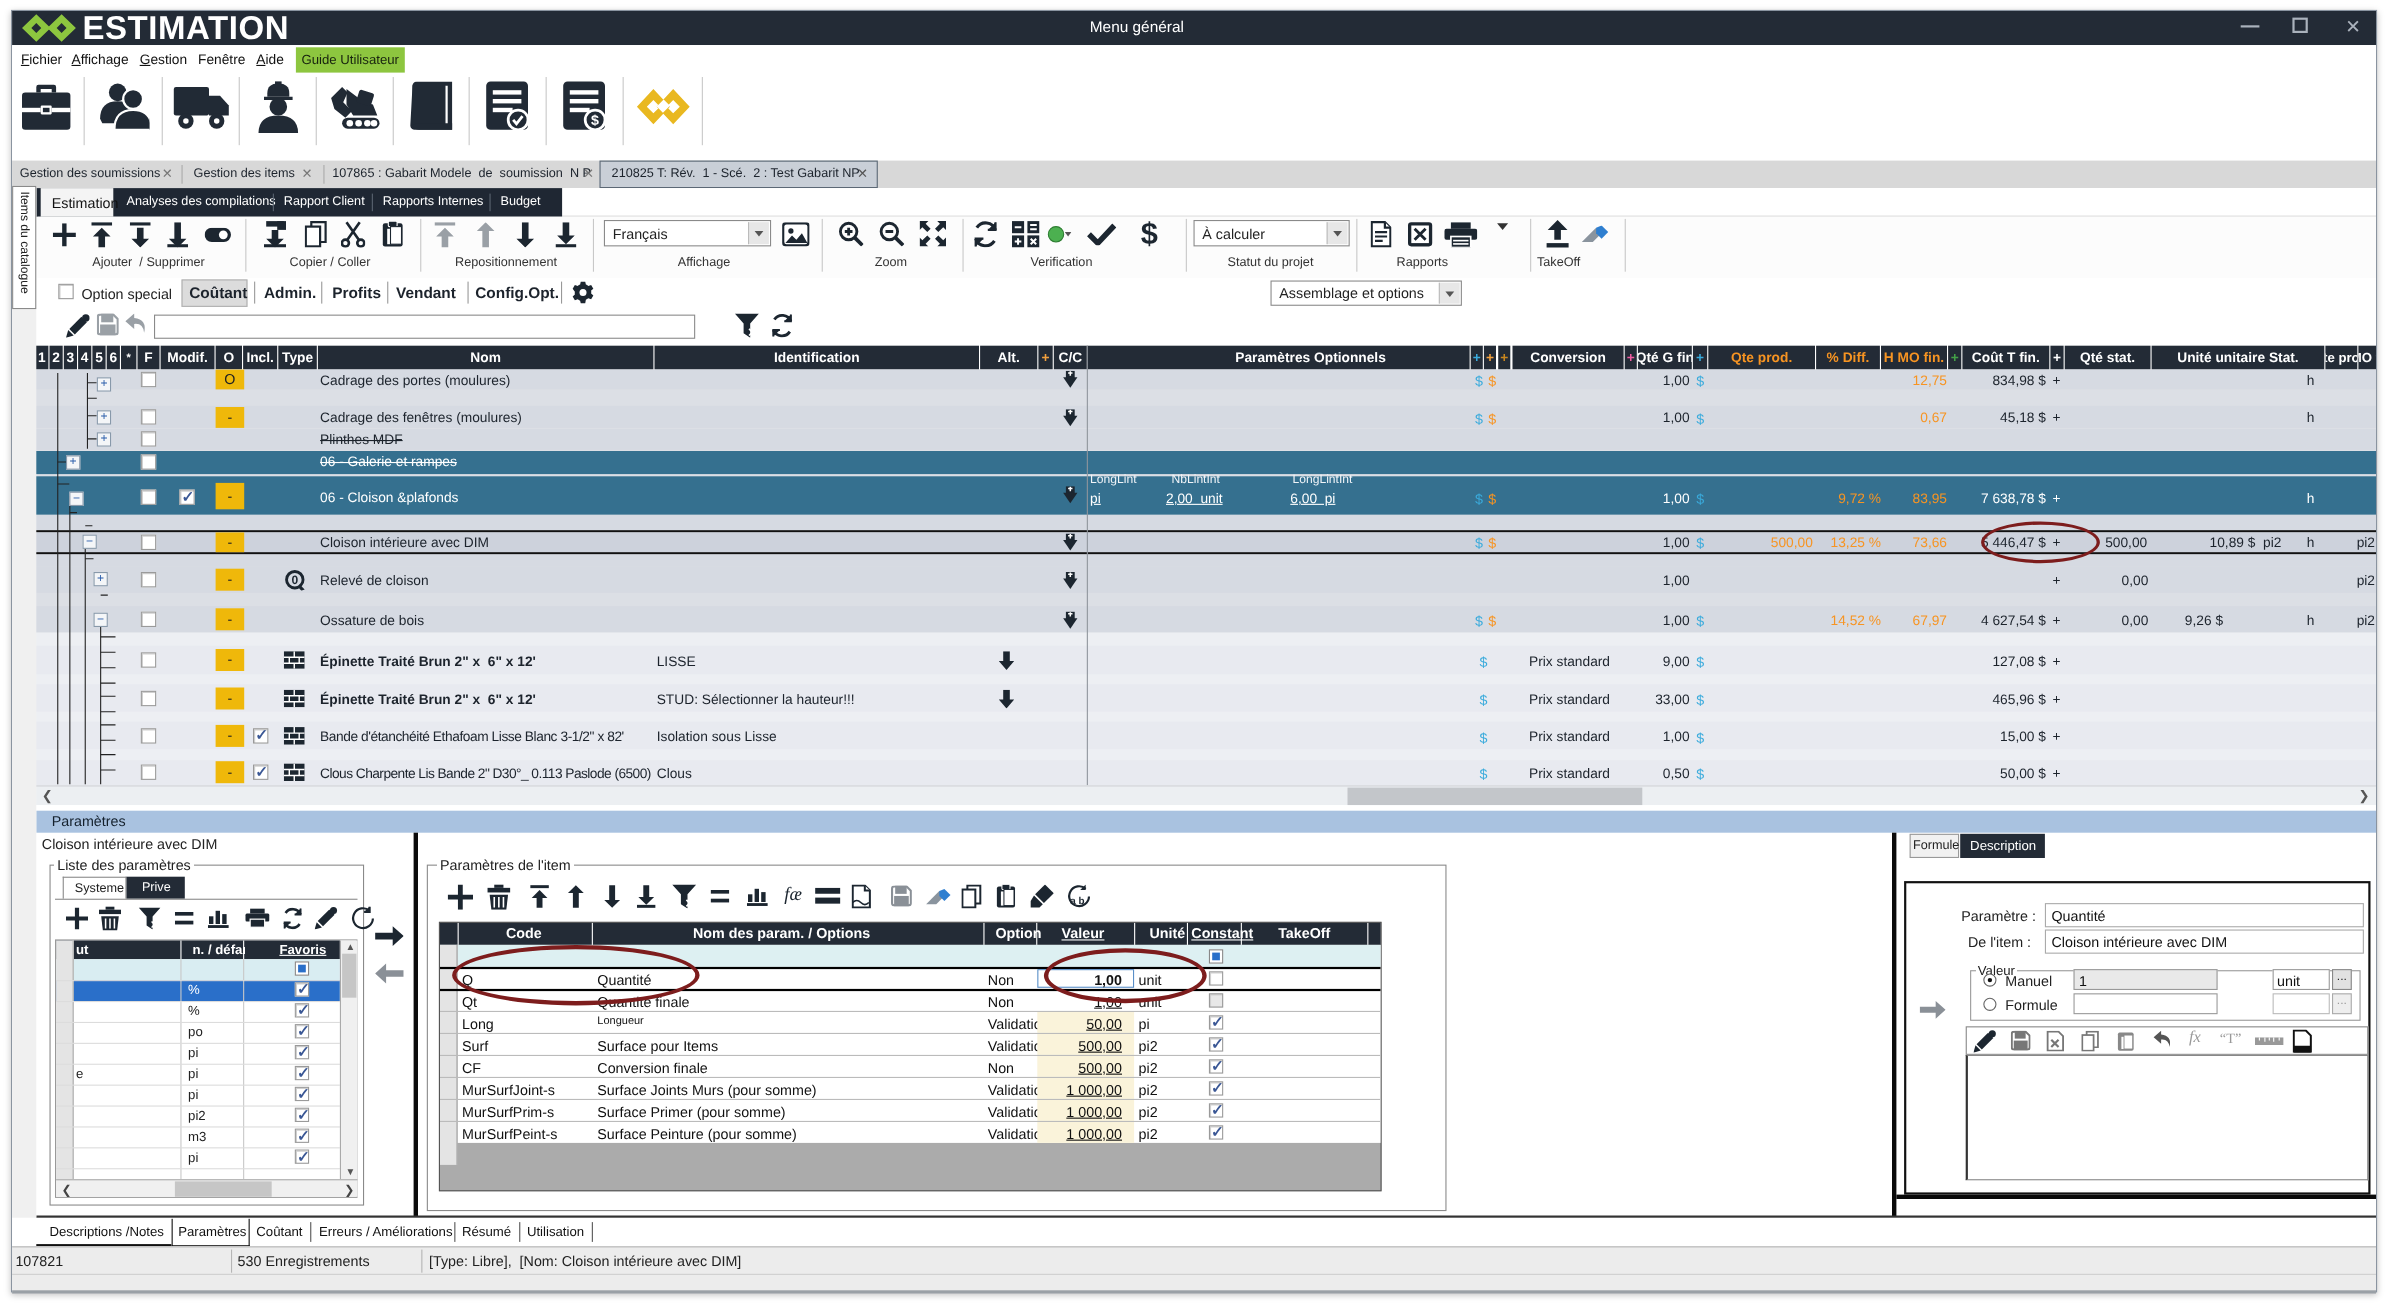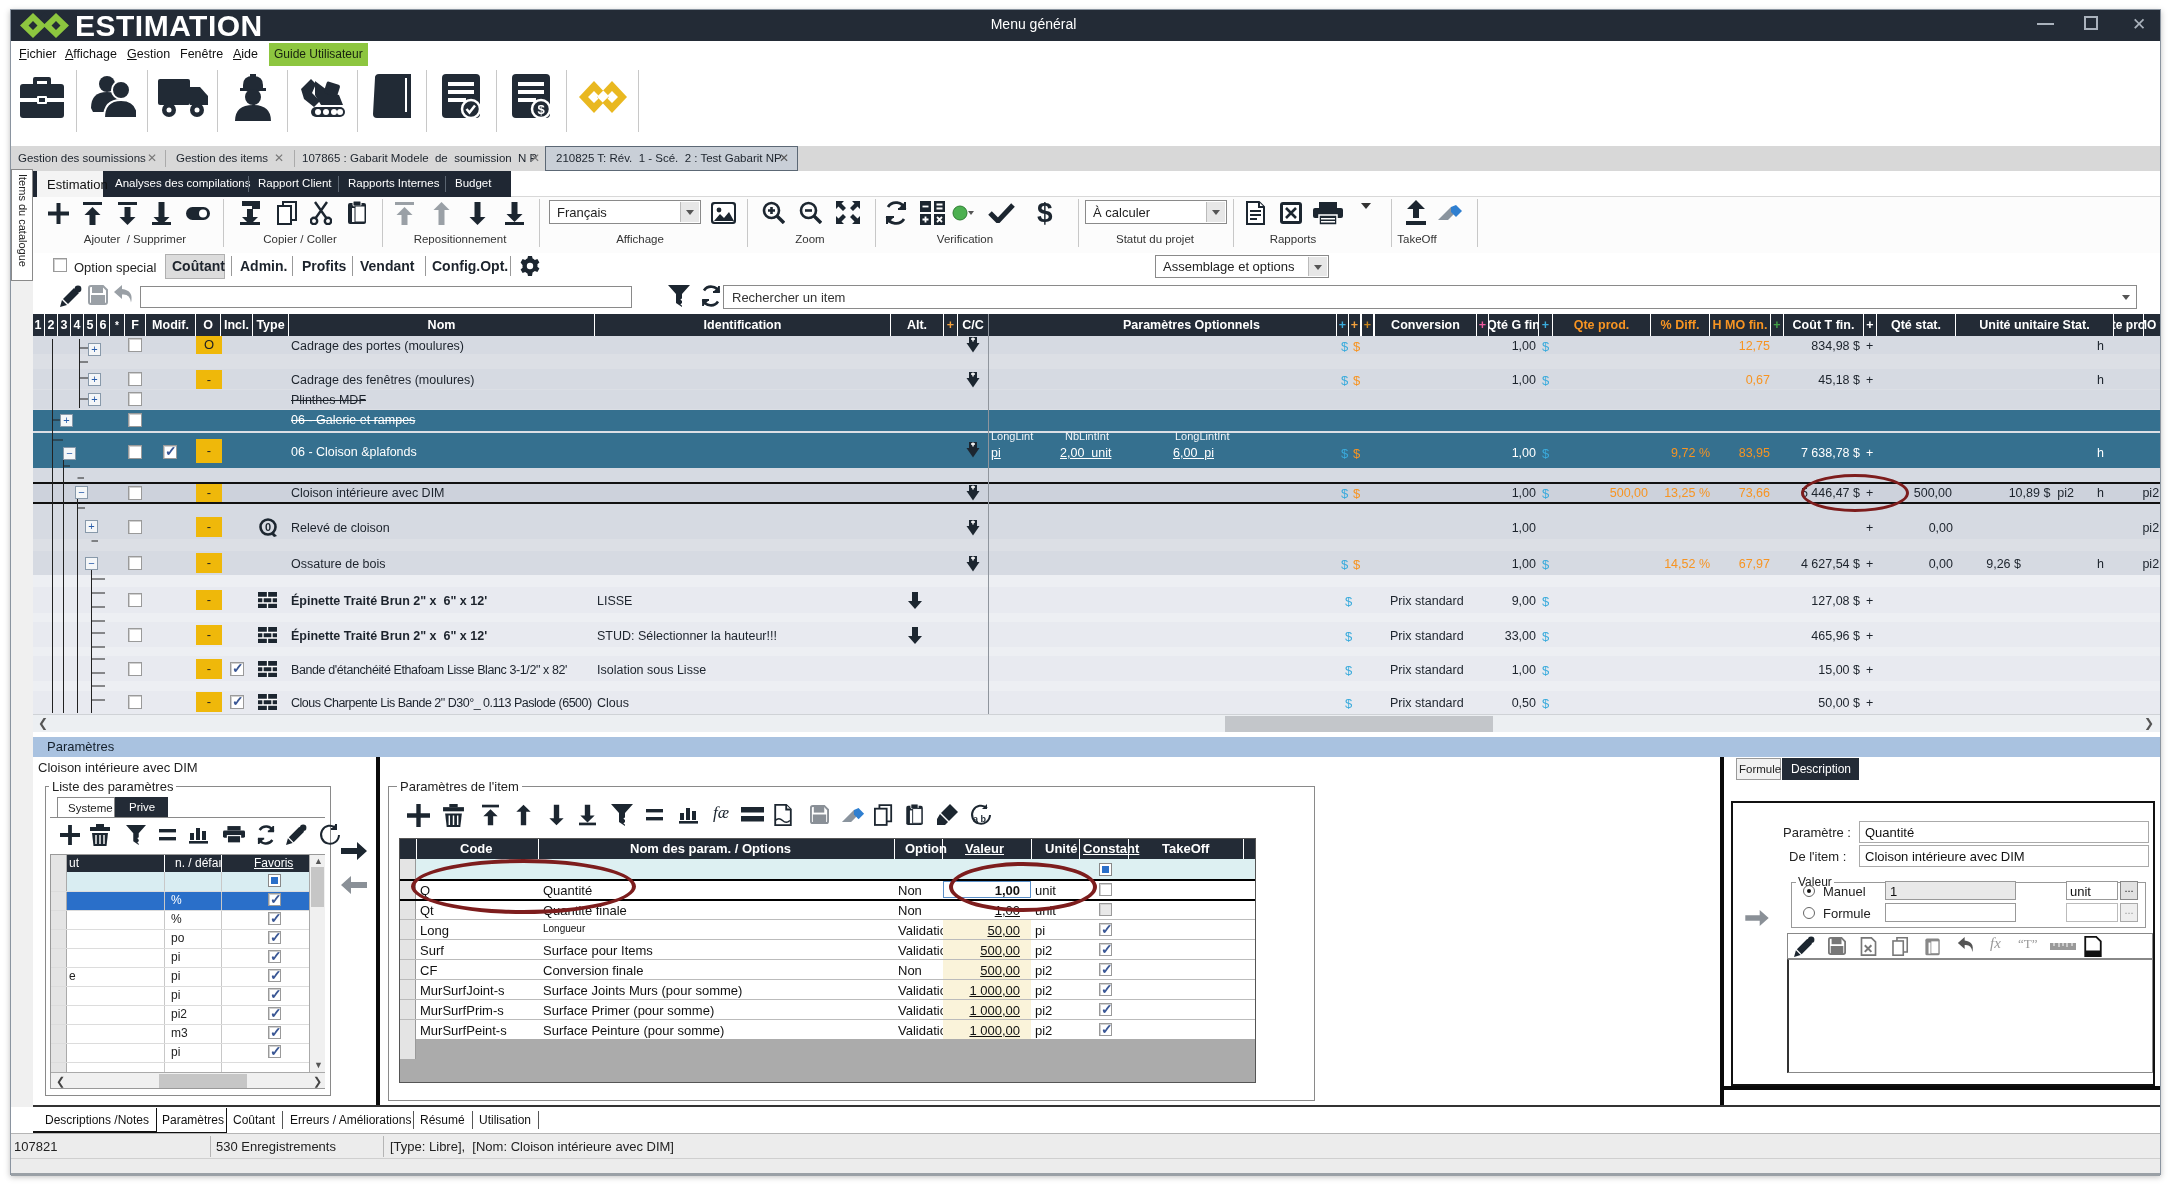--- a/index.html
+++ b/index.html
@@ -439,24 +439,20 @@
             <path d="M0 0 h22 l-8 9 v13 l-6-4 V9 Z" fill="#1c2630"></path>
             <path d="M13 14 l6 6 m0-6 l-6 6" stroke="#fff" stroke-width="1.6"></path>
           </svg>
         </div>
   <div class="ic" style="left:666px;top:4px;">
           <svg width="22" height="22" viewBox="0 0 22 22" fill="none" stroke="#1c2630" stroke-width="2.6">
             <path d="M19 7 A8.5 8.5 0 0 0 4 5.5 M3 15 a8.5 8.5 0 0 0 15 1.5"></path>
             <path d="M19 1 v6 h-6 M3 21 v-6 h6" fill="#1c2630" stroke-width="1.8"></path>
           </svg>
         </div>
-  <div class="abs" style="left:689px;top:4px;width:1414px;height:24px;background:#fff;border:1px solid #8a8a8a;">
-    <span style="position:absolute;left:8px;top:4px;font-size:13px;color:#333;">Rechercher un item</span>
-    <span style="position:absolute;right:6px;top:9px;border:4px solid transparent;border-top:5px solid #555;"></span>
-  </div>
 </div>
 
 <div class="abs" style="left:21px;top:304px;width:2128px;height:418px;overflow:hidden;" id="maintable">
 
   <div class="abs" style="left:0;top:0;width:2128px;height:22px;background:#fff;">
     <div class="hdrcell" style="left:0px;width:12px;">1</div>
           <div class="hdrcell" style="left:13px;width:12px;">2</div>
           <div class="hdrcell" style="left:26px;width:12px;">3</div>
           <div class="hdrcell" style="left:39px;width:12px;">4</div>
           <div class="hdrcell" style="left:52px;width:12px;">5</div>
@@ -856,21 +852,21 @@
           </svg>
         </div>
   <div class="ic" style="left:307px;top:87px;">
           <svg width="22" height="22" viewBox="0 0 22 22" fill="none" stroke="#1c2630" stroke-width="2">
             <path d="M18 4 A9 9 0 1 0 21 11"></path>
             <path d="M18 0 v5 h-5" fill="#1c2630"></path>
           </svg>
         </div>
 
   <div class="abs" style="left:39px;top:117px;width:275px;height:235px;border:1px solid #999;background:#fff;">
-    <div class="abs" style="left:0;top:0;width:258px;height:17px;background:#232b36;color:#fff;font-weight:normal;font-size:12px;">
+    <div class="abs" style="left:0;top:0;width:258px;height:17px;background:#232b36;color:#fff;font-weight:bold;font-size:12px;">
       <span class="abs" style="left:18px;top:1px;">ut</span>
             <span class="abs" style="left:124px;top:1px;">n. / défaı</span>
             <span class="abs" style="left:203px;top:1px;text-decoration:underline;">Favoris</span>
       <div class="vline" style="left:15px;top:0;height:17px;background:#fff;"></div>
       <div class="vline" style="left:113px;top:0;height:17px;background:#fff;"></div>
       <div class="vline" style="left:170px;top:0;height:17px;background:#fff;"></div>
     </div>
     <div class="abs" style="left:0;top:17px;width:258px;height:19px;background:#d9edf2;"></div>
     <div class="abs" style="left:0;top:36px;width:258px;height:19px;background:#2a6fc9;"></div>
     <div class="abs" style="left:0;top:0px;width:16px;height:217px;background:#e4e4e4;border-right:1px solid #aaa;"></div>

